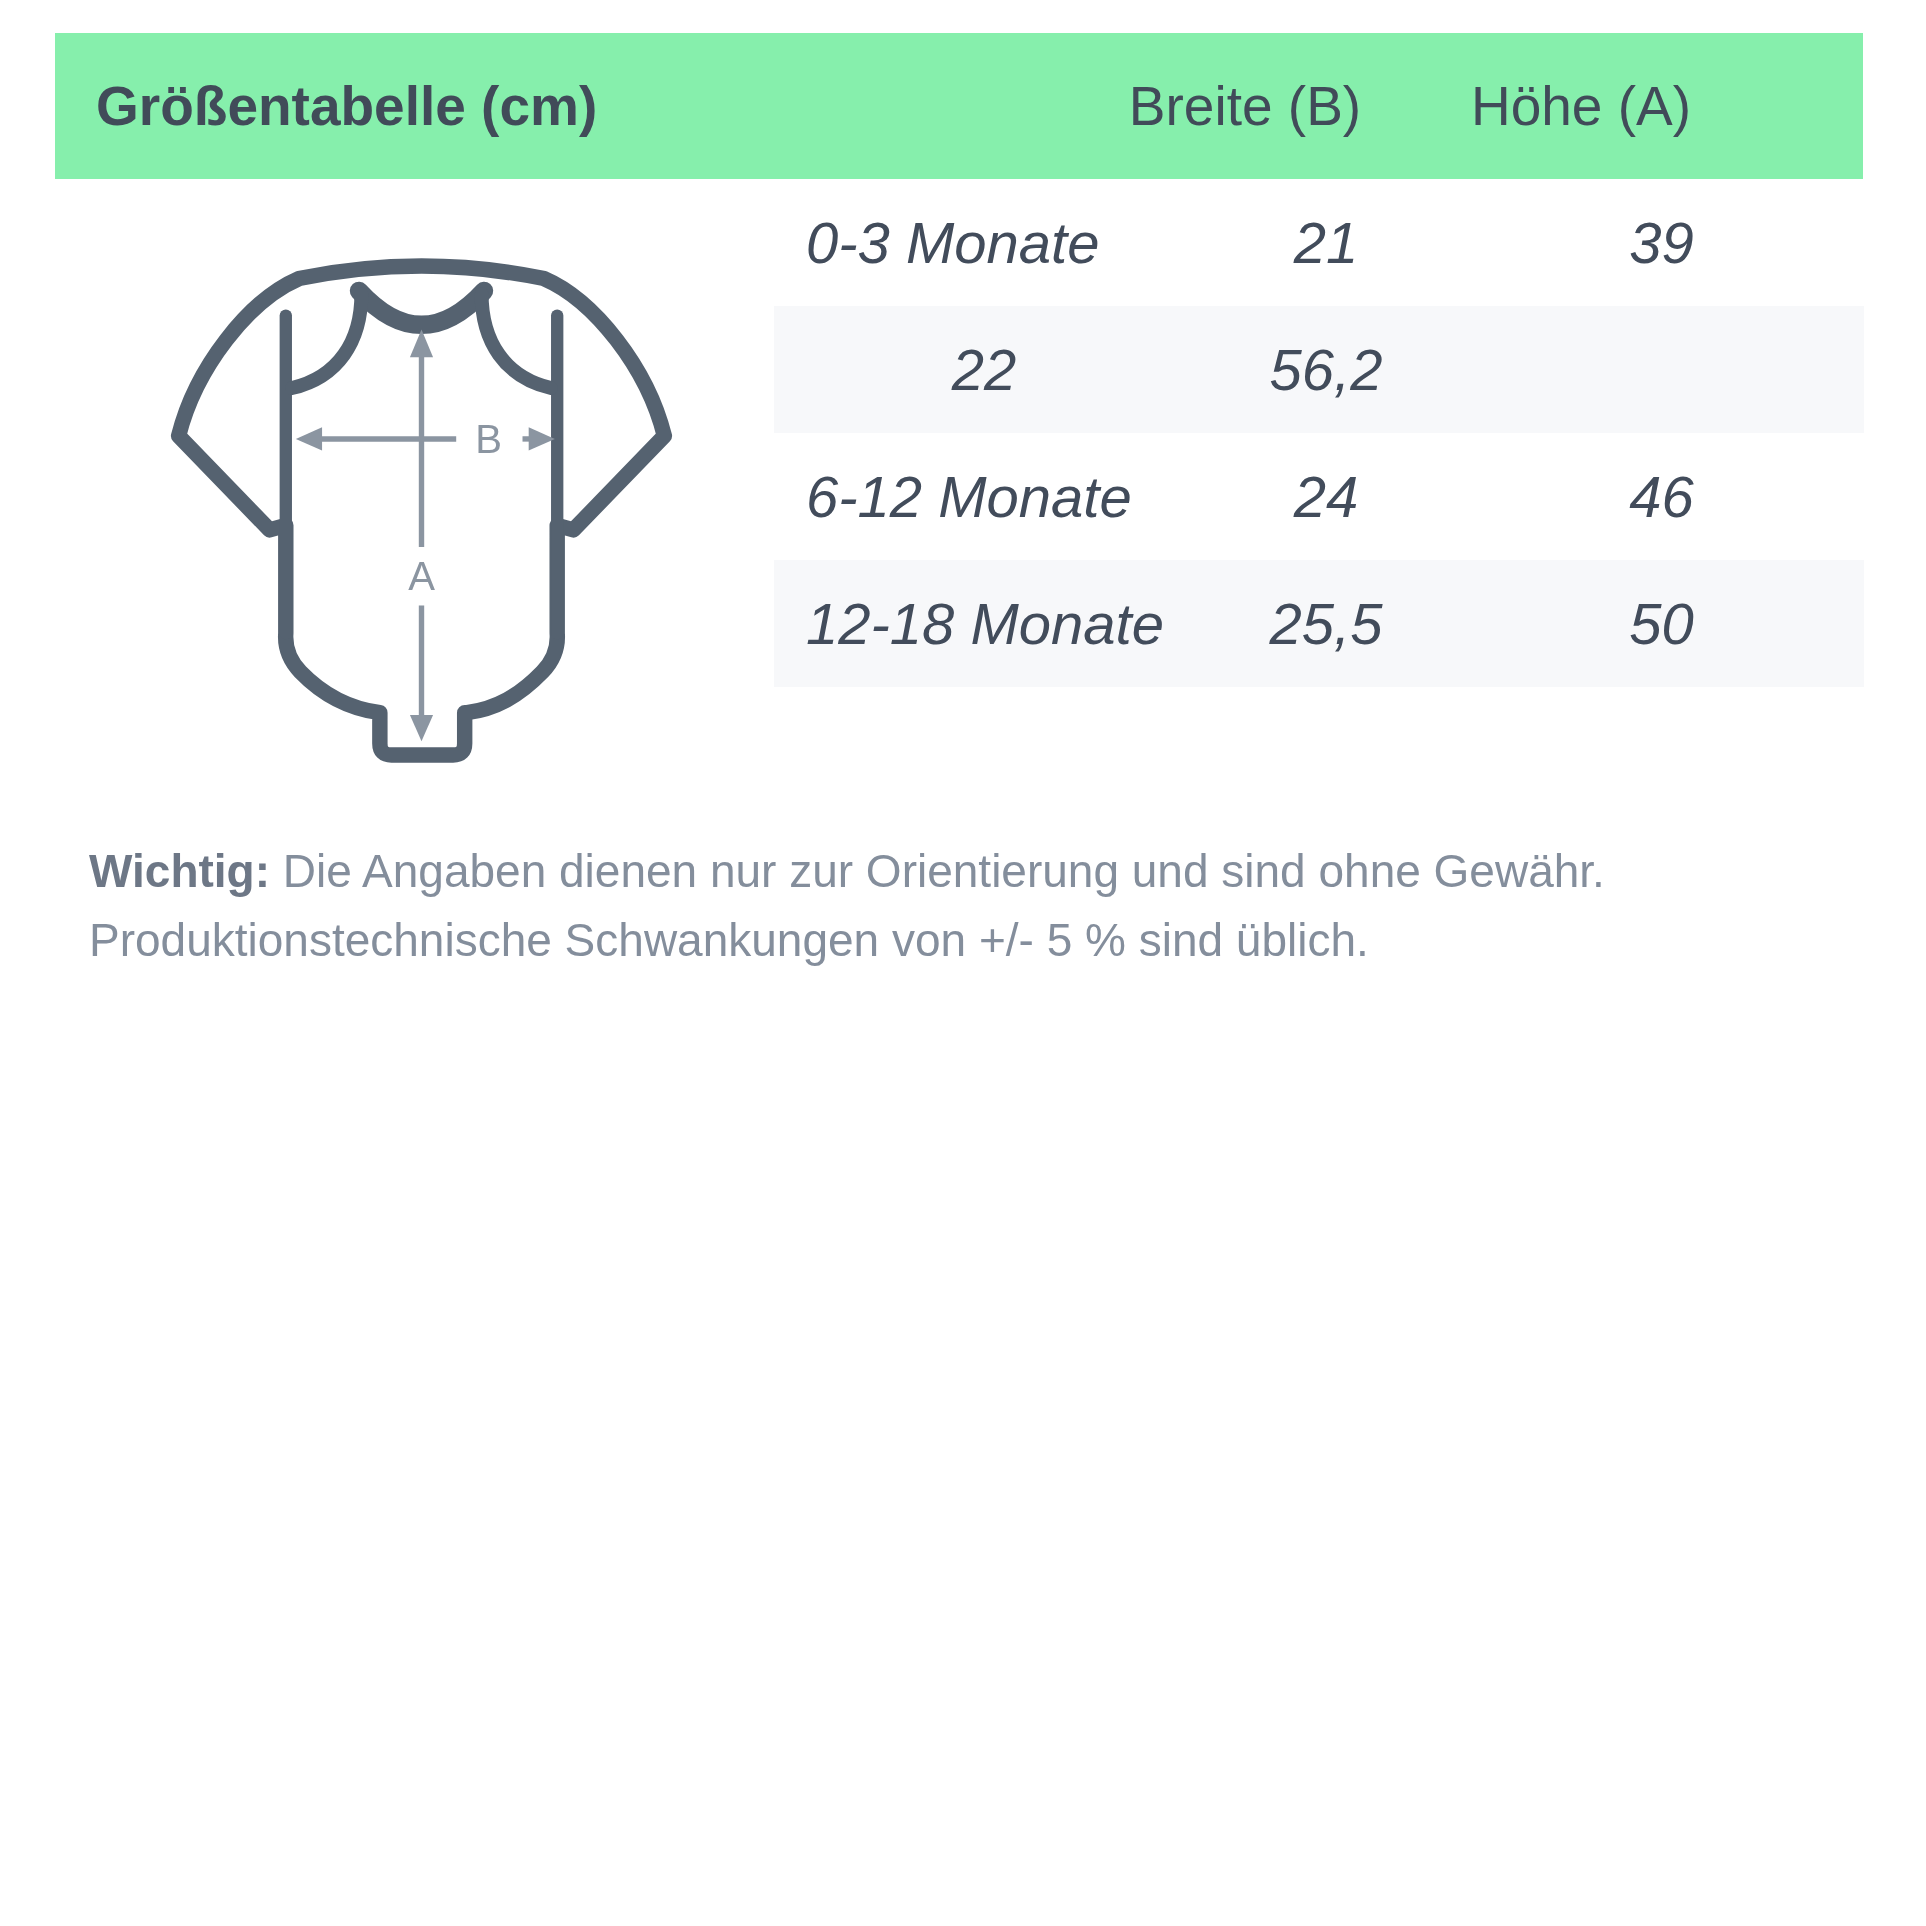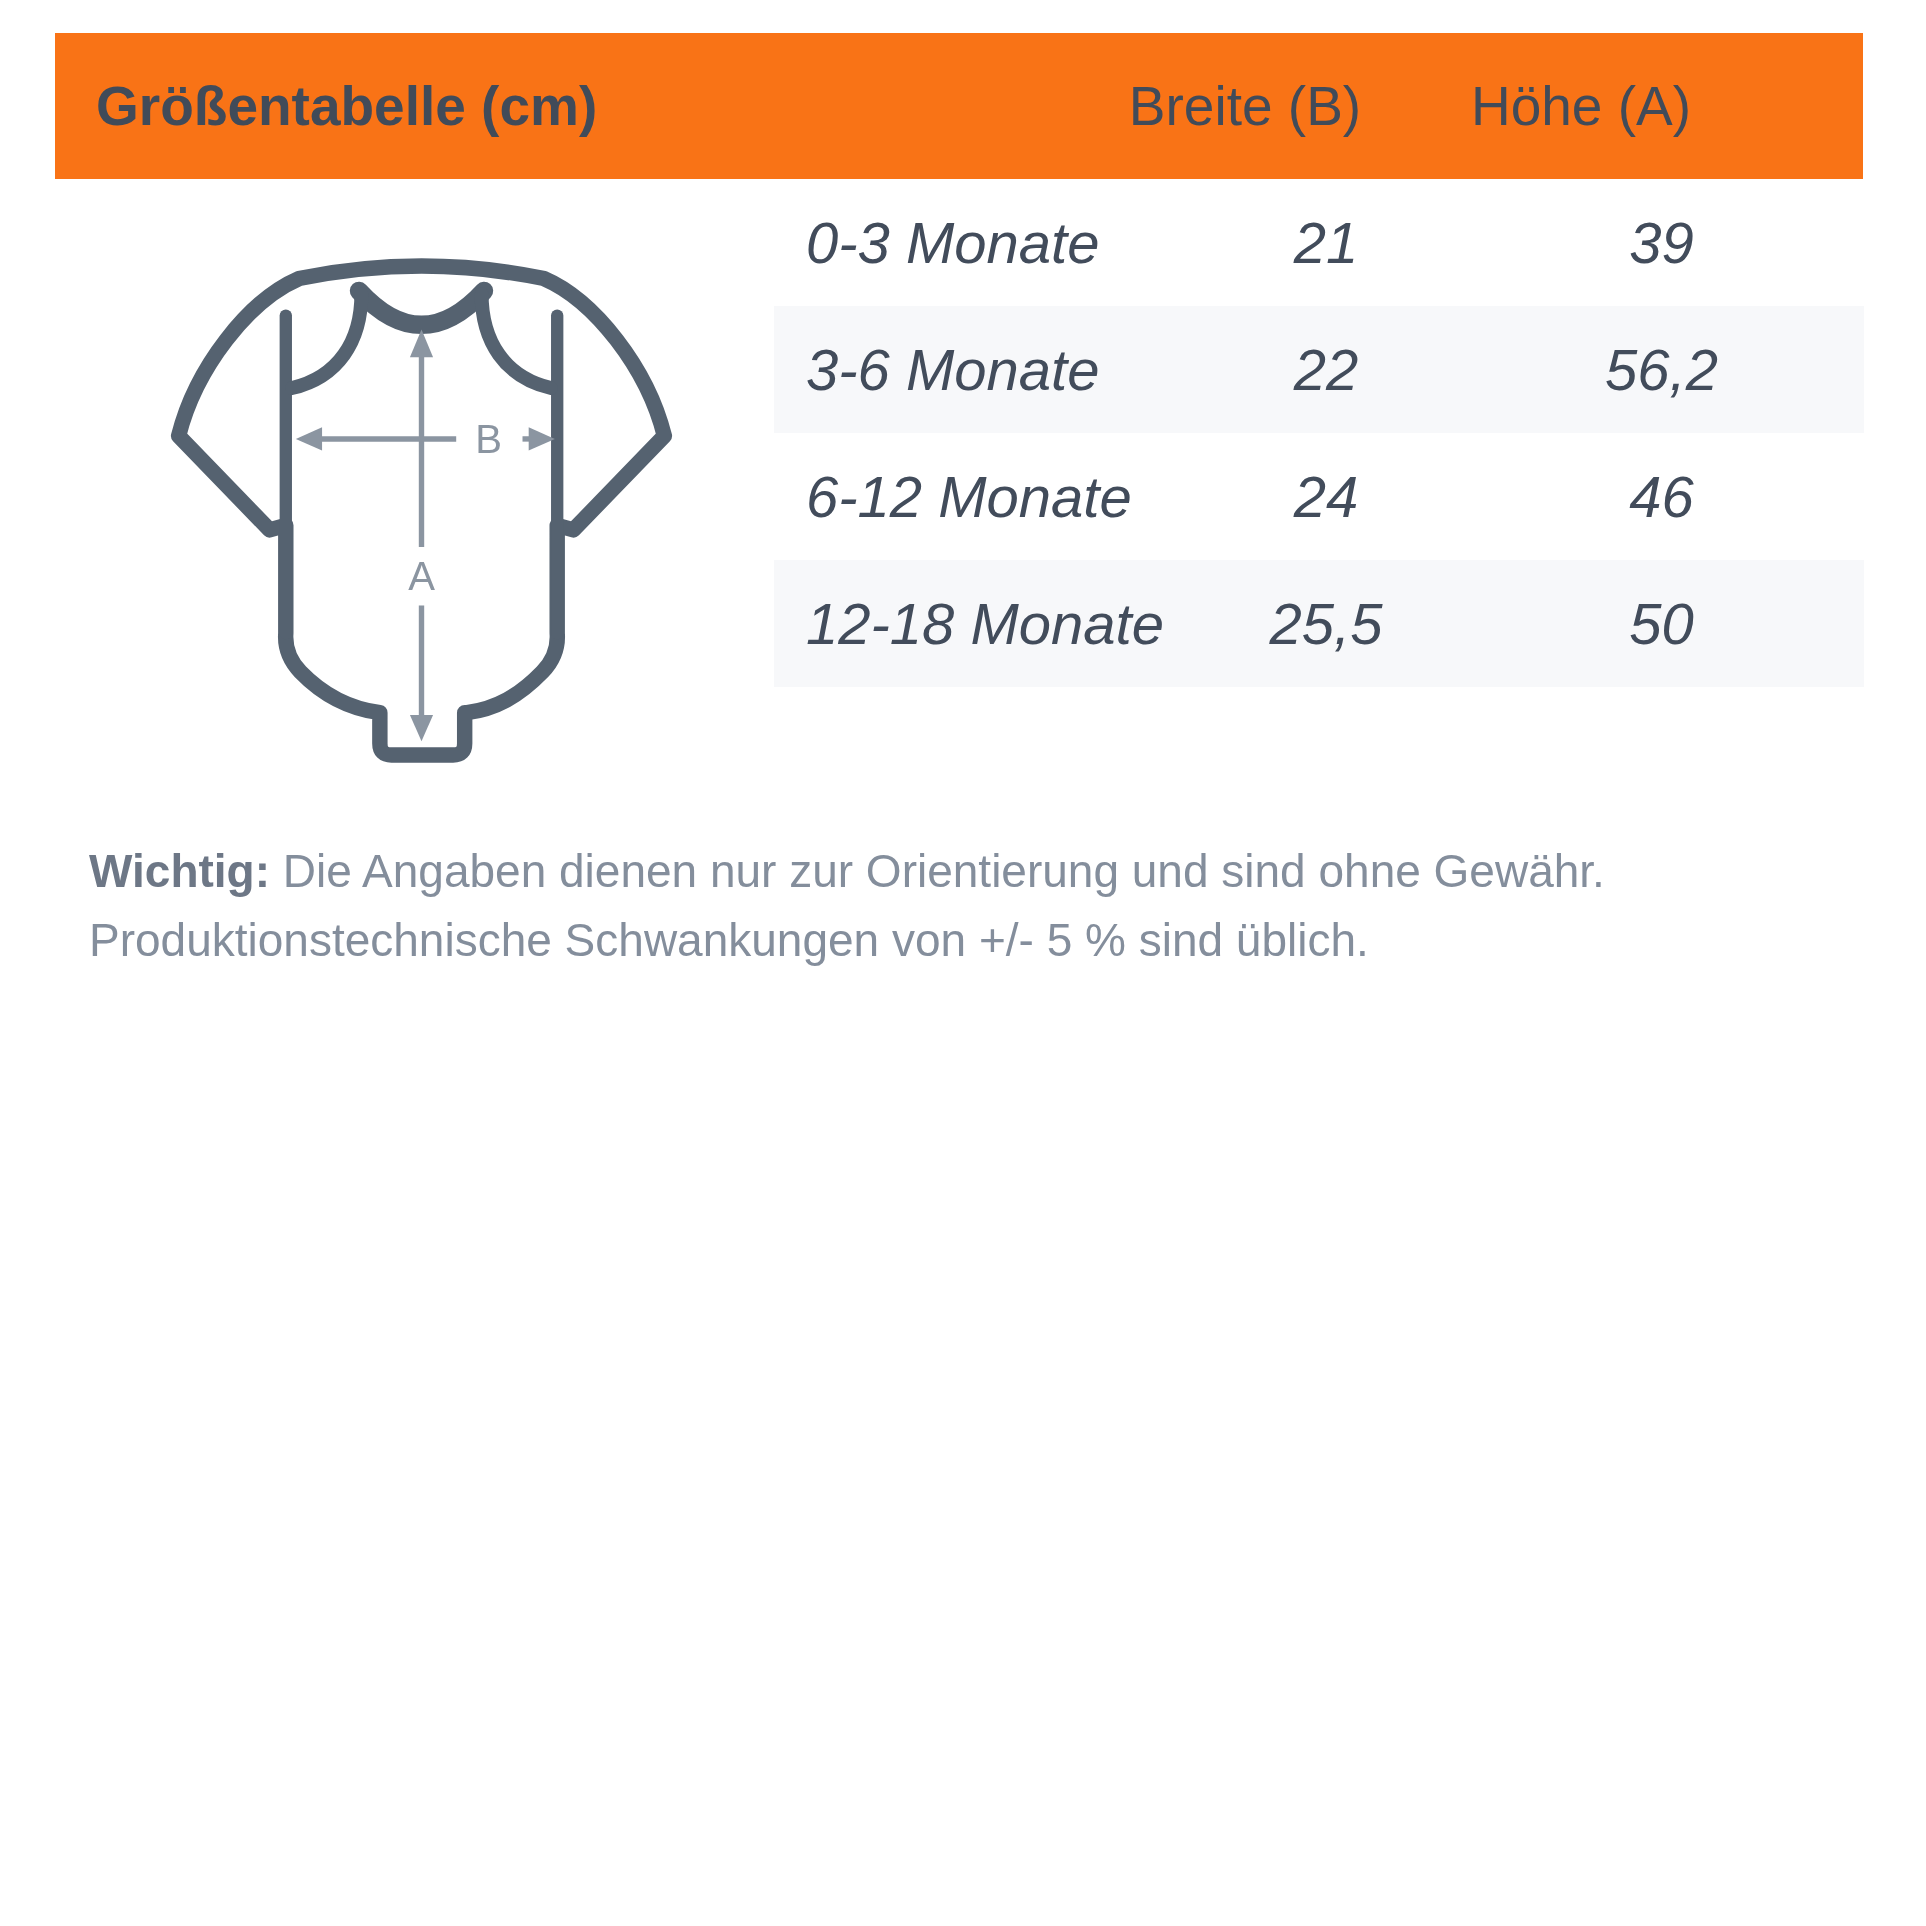--- a/index.html
+++ b/index.html
@@ -16,21 +16,21 @@
     overflow: hidden;
   }
 
   
   .header-bar {
     position: absolute;
     left: 55px;
     top: 33px;
     width: 1808px;
     height: 146px;
-    background: #f97316;
+    background: #86efac;
   }
   .header-title {
     position: absolute;
     left: 41px;
     top: 50%;
     transform: translateY(-50%);
     font-size: 55px;
     font-weight: bold;
     color: #414b59;
     white-space: nowrap;
@@ -103,21 +103,20 @@
     <span class="header-col hoehe">Höhe (A)</span>
   </div>
 
   <div class="rows">
     <div class="size-row">
       <span class="cell-label">0-3 Monate</span>
       <span class="cell-num">21</span>
       <span class="cell-num">39</span>
     </div>
     <div class="size-row">
-      <span class="cell-label">3-6 Monate</span>
       <span class="cell-num">22</span>
       <span class="cell-num">56,2</span>
     </div>
     <div class="size-row">
       <span class="cell-label">6-12 Monate</span>
       <span class="cell-num">24</span>
       <span class="cell-num">46</span>
     </div>
     <div class="size-row">
       <span class="cell-label">12-18 Monate</span>

